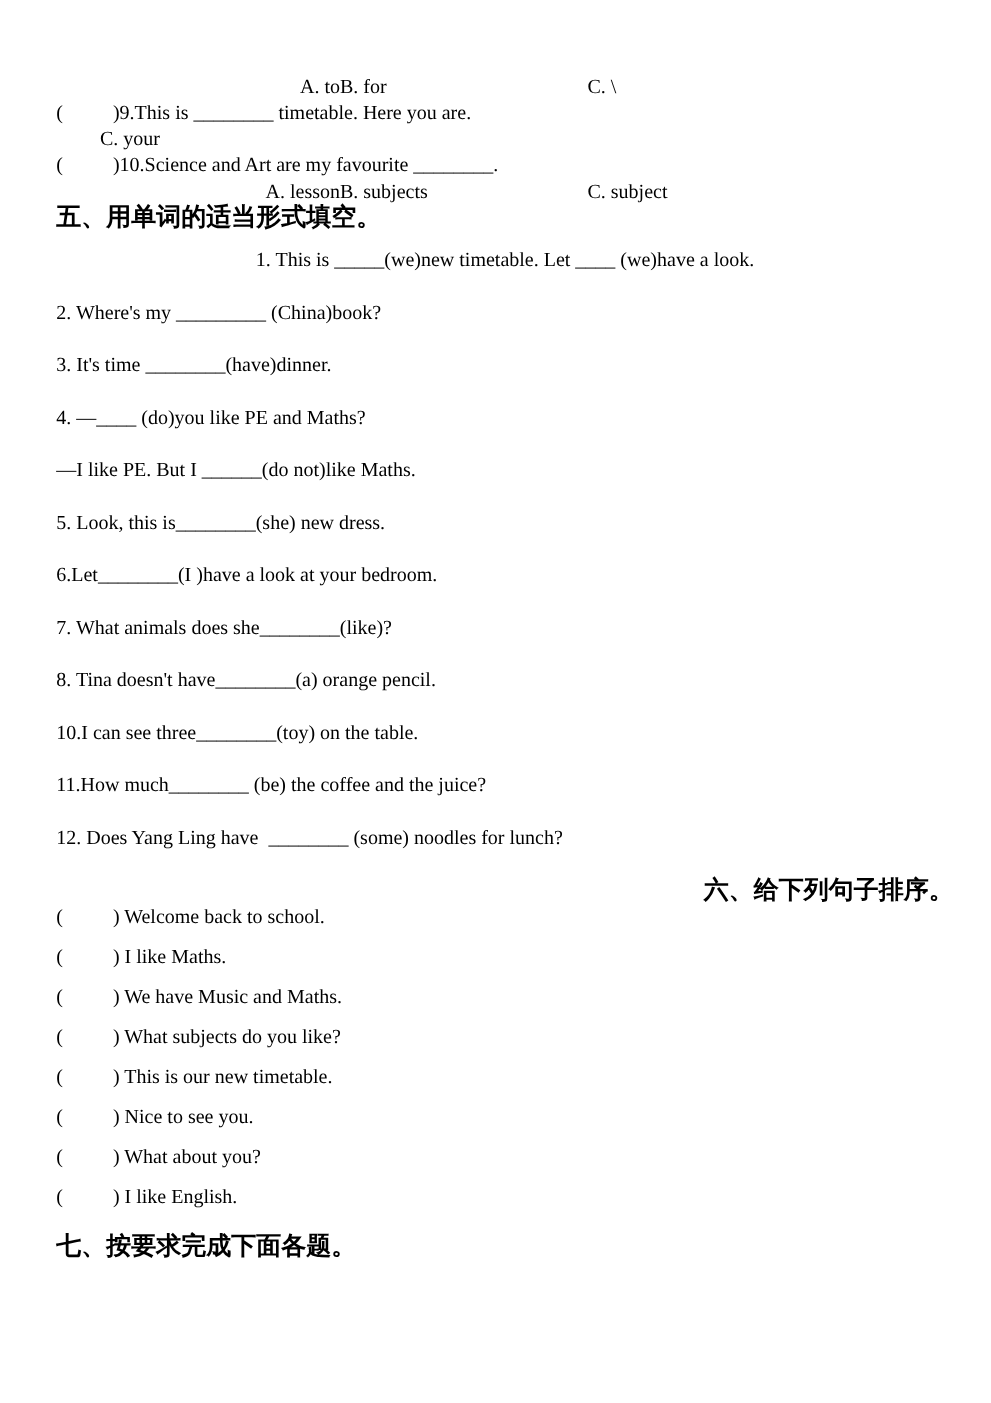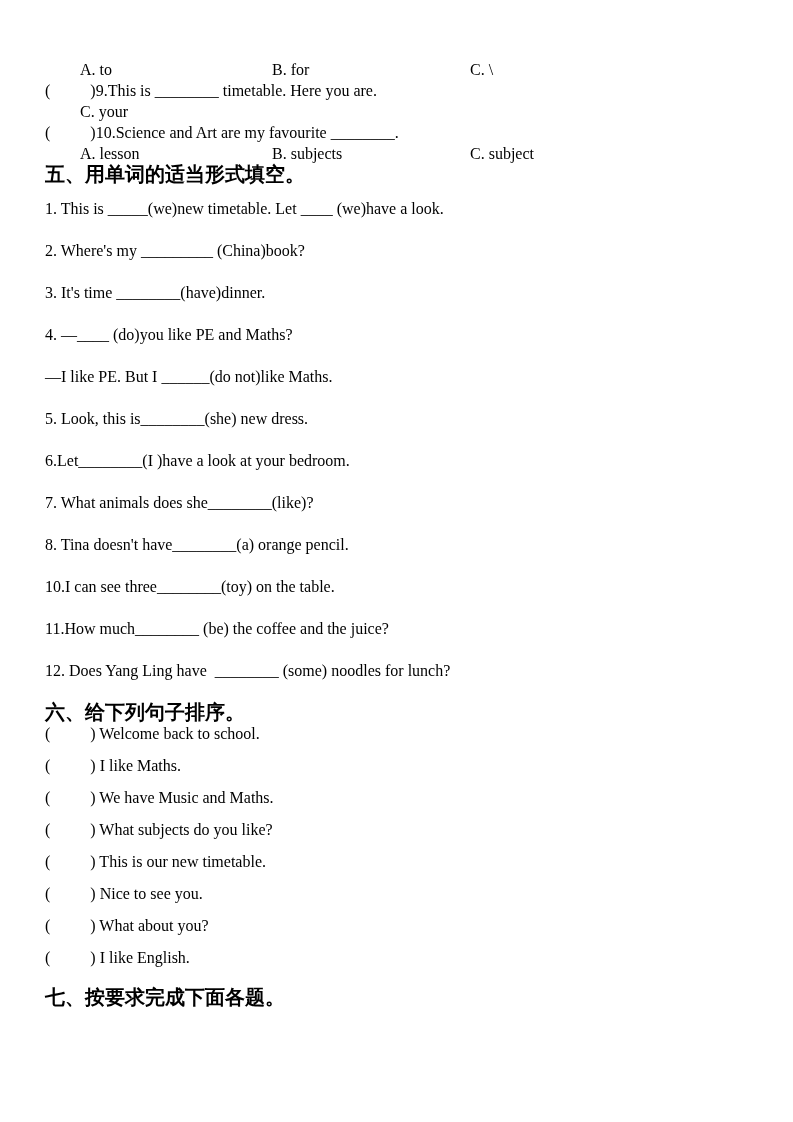--- a/index.html
+++ b/index.html
@@ -17,43 +17,43 @@
   .line {
     white-space: pre-wrap;
     line-height: 21px;
     margin: 0;
   }
   .opt-row {
     display: flex;
     margin-left: 35px;
     line-height: 21px;
   }
-  .opt-a { width: 192px; white-space: pre-wrap; }
+  .opt-a { width: 192px; white-space: pre-wrap; text-align: right; }
   .opt-b { width: 198px; white-space: pre-wrap; }
   .opt-c { flex: 1; white-space: pre-wrap; }
   .cn-header {
     font-weight: bold;
     font-size: 20px;
     line-height: 21px;
     white-space: pre-wrap;
     margin: 0;
   }
   .s5-item {
     white-space: pre-wrap;
     line-height: 21px;
     margin: 0 0 21px 0;
   }
-  .s5-first { margin-top: 13px; }
+  .s5-first { margin-top: 13px; text-align: center; }
   .s6-first { margin-top: 13px; }
   .s6-item {
     white-space: pre-wrap;
     line-height: 21px;
     margin: 0 0 11px 0;
   }
-  .s6-header { margin-top: 21px; }
+  .s6-header { margin-top: 21px; text-align: right; }
   .s7-header { margin-top: 19px; }
 </style>
 </head>
 <body>
 
 <div class="page">
 
   <div class="opt-row">
     <span class="opt-a">A. to</span>
     <span class="opt-b">B. for</span>

